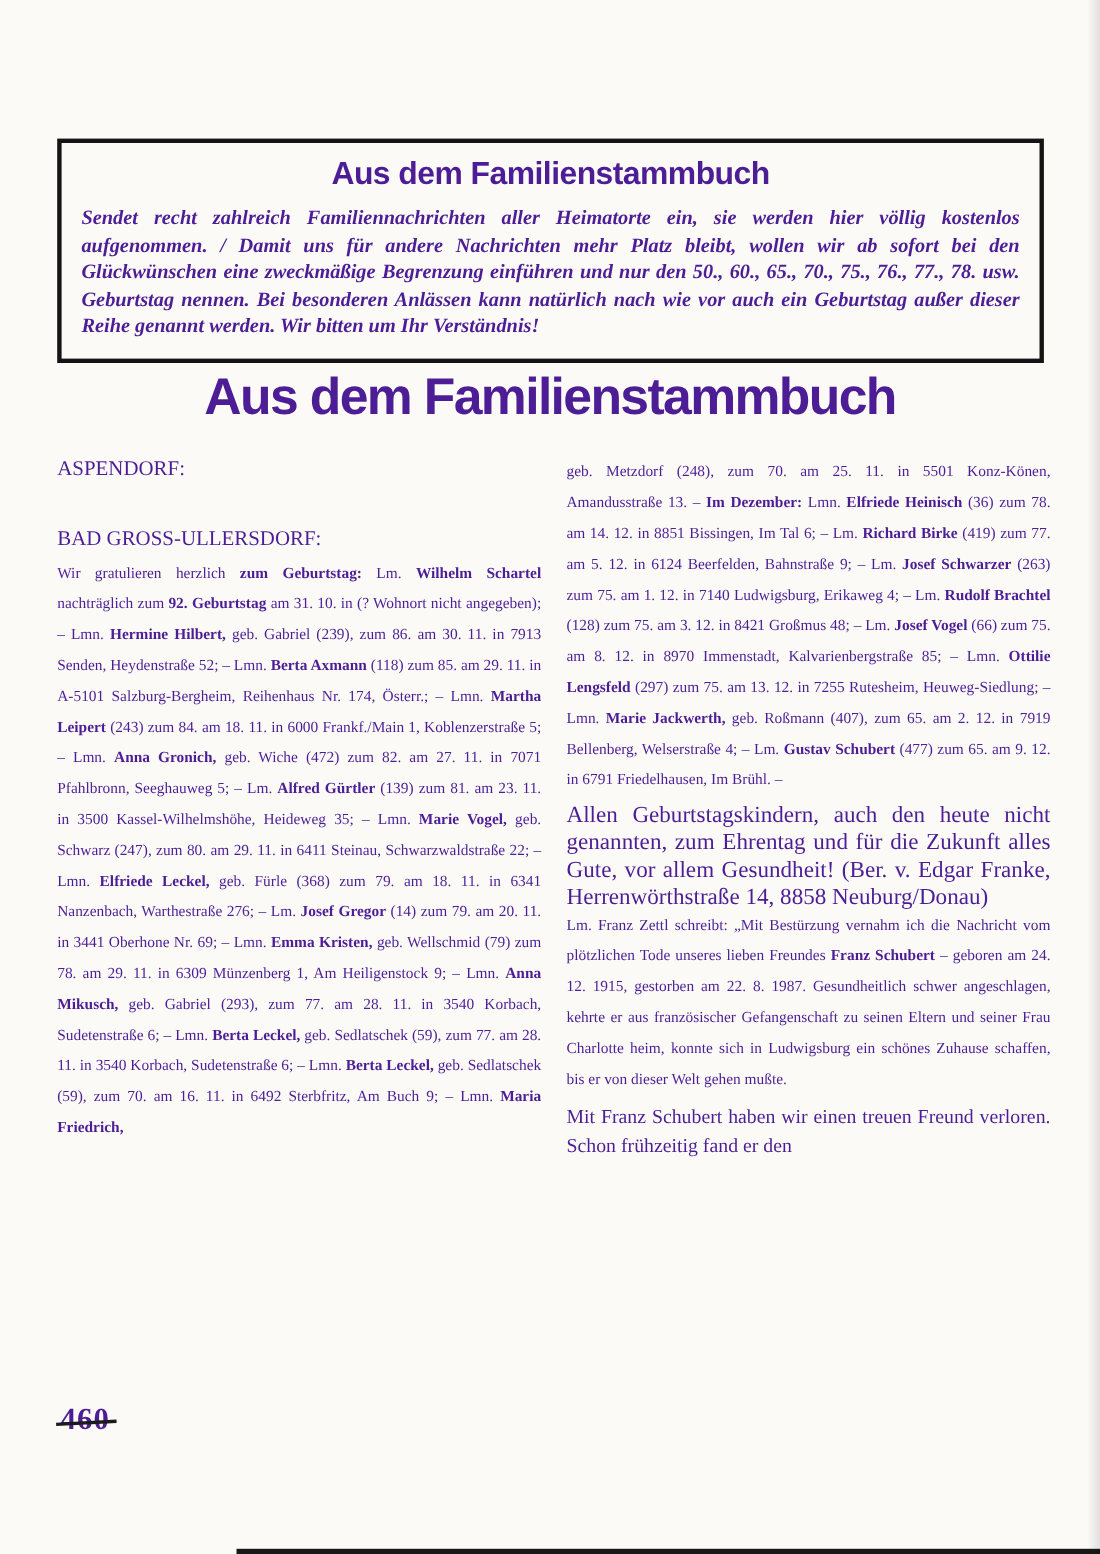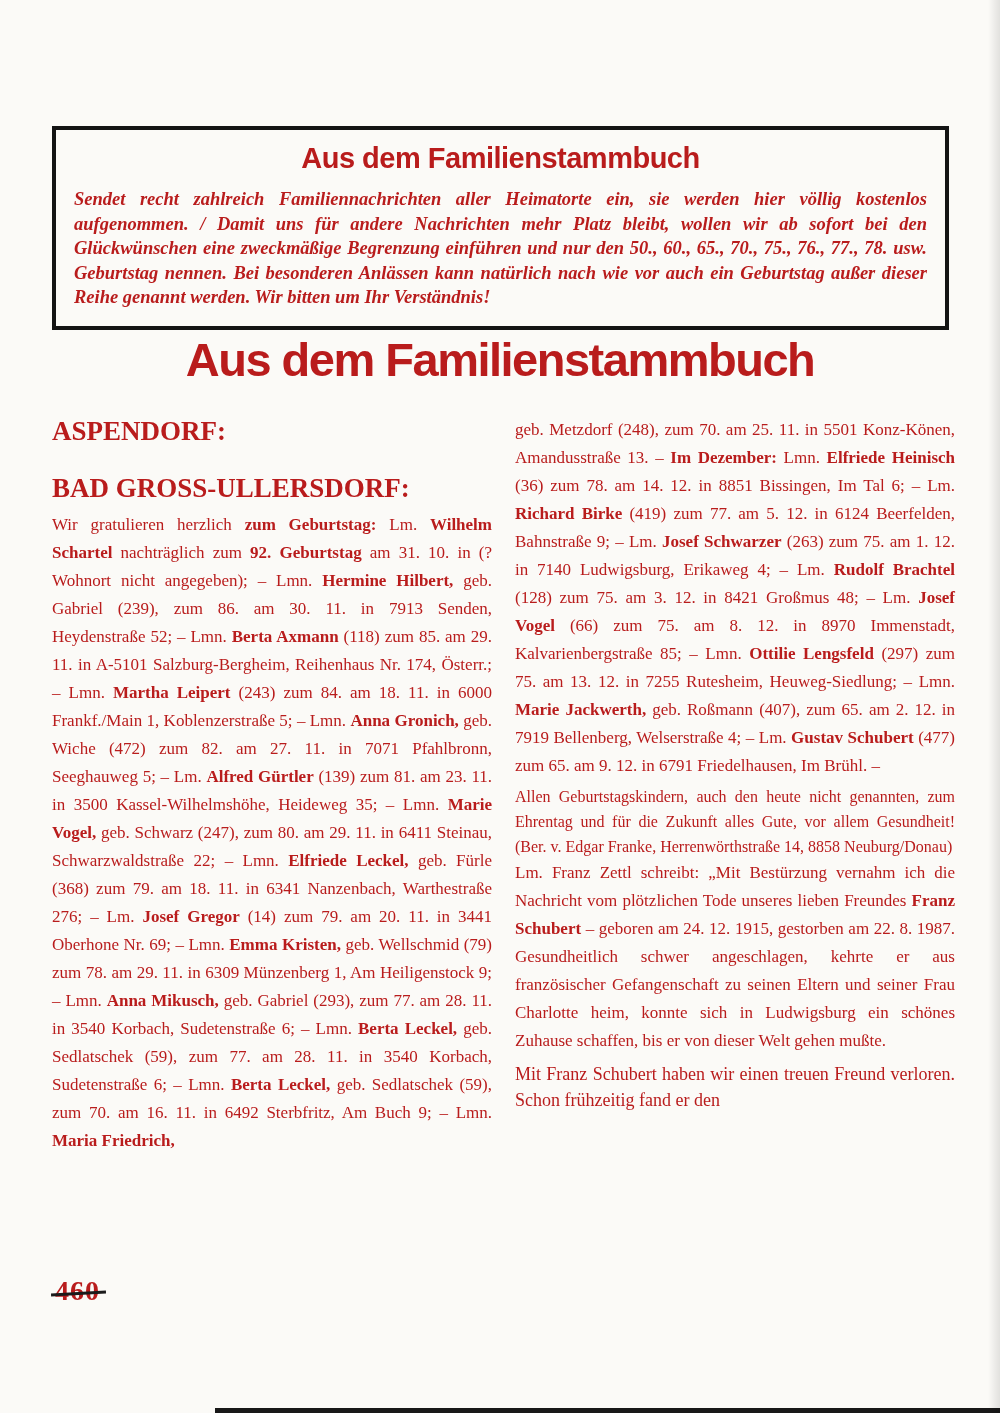--- a/index.html
+++ b/index.html
@@ -5,21 +5,21 @@
   html, body { margin: 0; padding: 0; }
   body {
     width: 1000px; height: 1413px;
     font-family: "Liberation Serif", serif;
     background: #f2f1ed;
   }
   .page {
     position: relative;
     width: 1000px; height: 1413px;
     background: #fbfaf7;
-    color: #b91c1c;
+    color: #4c1d95;
     overflow: hidden;
   }
   .page::after {
     content: '';
     position: absolute; top: 0; bottom: 0; right: 0; width: 12px;
     background: linear-gradient(to right, rgba(0,0,0,0), rgba(0,0,0,0.10));
     pointer-events: none;
   }
   
   .notice-box {
@@ -57,43 +57,43 @@
   }
   
   .columns {
     position: absolute;
     left: 52px; top: 416px; width: 904px;
     display: flex;
     gap: 23px;
   }
   .col { width: 440px; }
   .section-heading {
-    font-weight: bold;
-    font-size: 27px;
+    font-weight: normal;
+    font-size: 19px;
     margin: 0 0 7px 0;
   }
   .body-text {
-    font-size: 17px;
+    font-size: 14px;
     line-height: 28px;
     text-align: justify;
     margin: 0;
   }
   .body-text-small {
-    font-size: 16px;
+    font-size: 21px;
     line-height: 25px;
     text-align: justify;
     margin: 4px 0 0 0;
   }
   .body-text-closing {
     font-size: 18px;
     line-height: 26px;
     text-align: justify;
     margin: 6px 0 0 0;
   }
-  .mt-section { margin-top: 26px; }
+  .mt-section { margin-top: 41px; }
   .byline { float: right; }
   
   .page-number {
     position: absolute;
     left: 55px; top: 1275px;
     font-weight: bold;
     font-size: 28px;
     letter-spacing: 1px;
   }
   .page-number::after {

